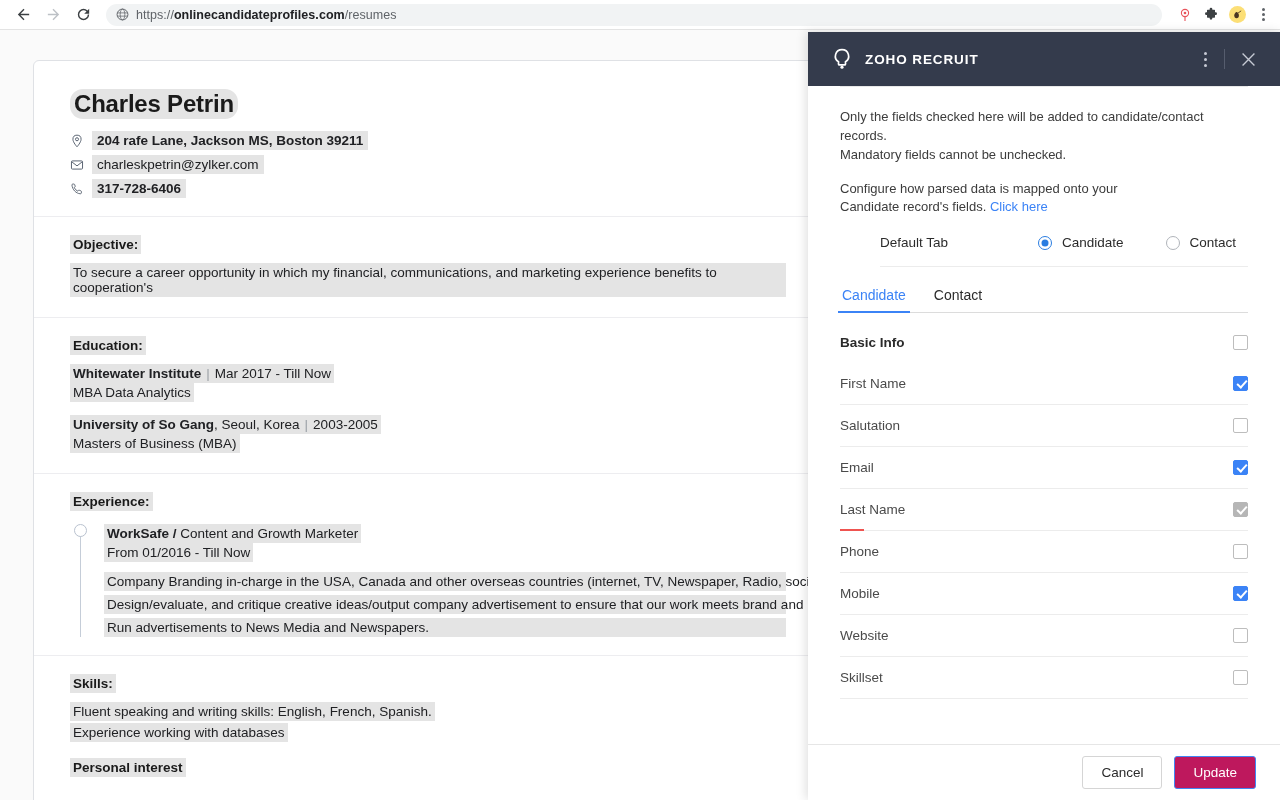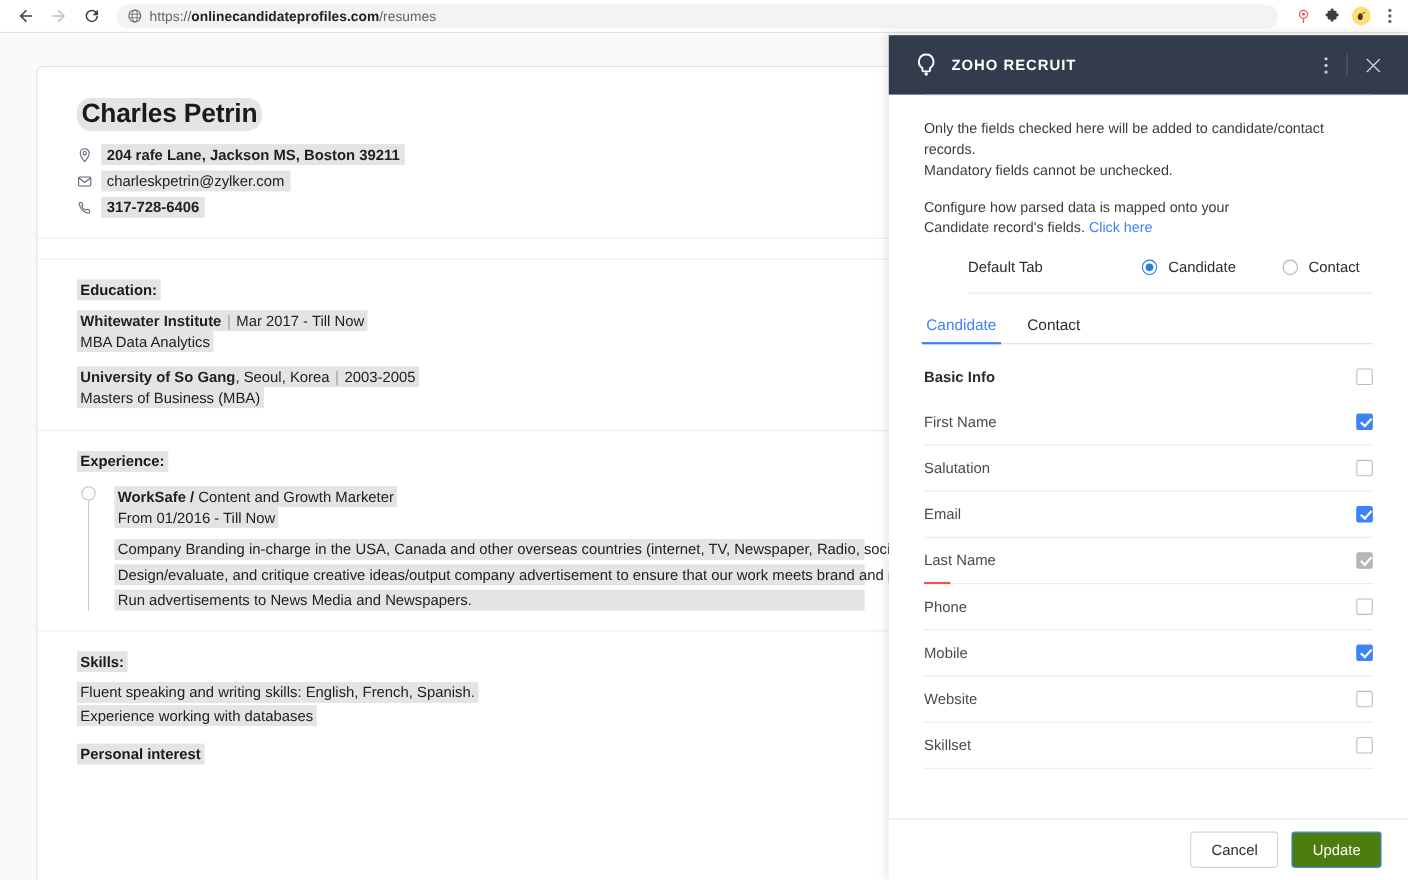--- a/index.html
+++ b/index.html
@@ -194,21 +194,21 @@
   }
 
   .z-footer {
     flex: 0 0 56px; height: 56px;
     border-top: 1px solid #e6e6e6; background: #fff;
     display: flex; align-items: center; justify-content: flex-end;
     padding-right: 24px; gap: 12px;
   }
   .btn { font-size: 13.5px; border-radius: 3px; padding: 8px 18px; cursor: pointer; }
   .btn-cancel { background: #fff; border: 1px solid #d5d5d5; color: #2b2b2b; }
-  .btn-update { background: #4d7c0f; border: 1px solid #4285f4; color: #fff; }
+  .btn-update { background: #be185d; border: 1px solid #4285f4; color: #fff; }
 </style>
 </head>
 <body>
 
 <div id="root">
 
   <div class="browser-bar">
     <div class="nav-btn nav-back">
       <svg width="17" height="17" viewBox="0 0 24 24">
         <path d="M20 11H7.8l5.6-5.6L12 4l-8 8 8 8 1.4-1.4L7.8 13H20z" fill="#3c4043"></path>
@@ -299,20 +299,24 @@
           <svg width="14" height="14" viewBox="0 0 24 24">
             <path d="M6.6 3.5c.7 0 1.2.4 1.4 1l.9 2.7c.2.6 0 1.2-.5 1.5l-1.2.8a12.6 12.6 0 006.3 6.3l.8-1.2c.3-.5.9-.7 1.5-.5l2.7.9c.6.2 1 .7 1 1.4v2.3c0 .9-.8 1.6-1.7 1.5C10.4 19.6 4.4 13.6 3.3 5.2c-.1-.9.6-1.7 1.5-1.7h1.8z" fill="none" stroke="#5a6472" stroke-width="1.6"></path>
           </svg>
         </span>
         <span class="contact-txt b hl">317-728-6406</span>
       </div>
 
       <div class="hr"></div>
 
       
+      <div class="sec">
+        <div class="sec-h hl">Objective:</div>
+        <div><span class="line hl">To secure a career opportunity in which my financial, communications, and marketing experience benefits to cooperation's</span></div>
+      </div>
 
       <div class="hr"></div>
 
       
       <div class="sec">
         <div class="sec-h hl">Education:</div>
 
         <div class="edu-block">
           <div><span class="edu-title hl"><b>Whitewater Institute</b><span class="sep">|</span><span>Mar 2017 - Till Now</span></span></div>
           <div><span class="line hl">MBA Data Analytics</span></div>

